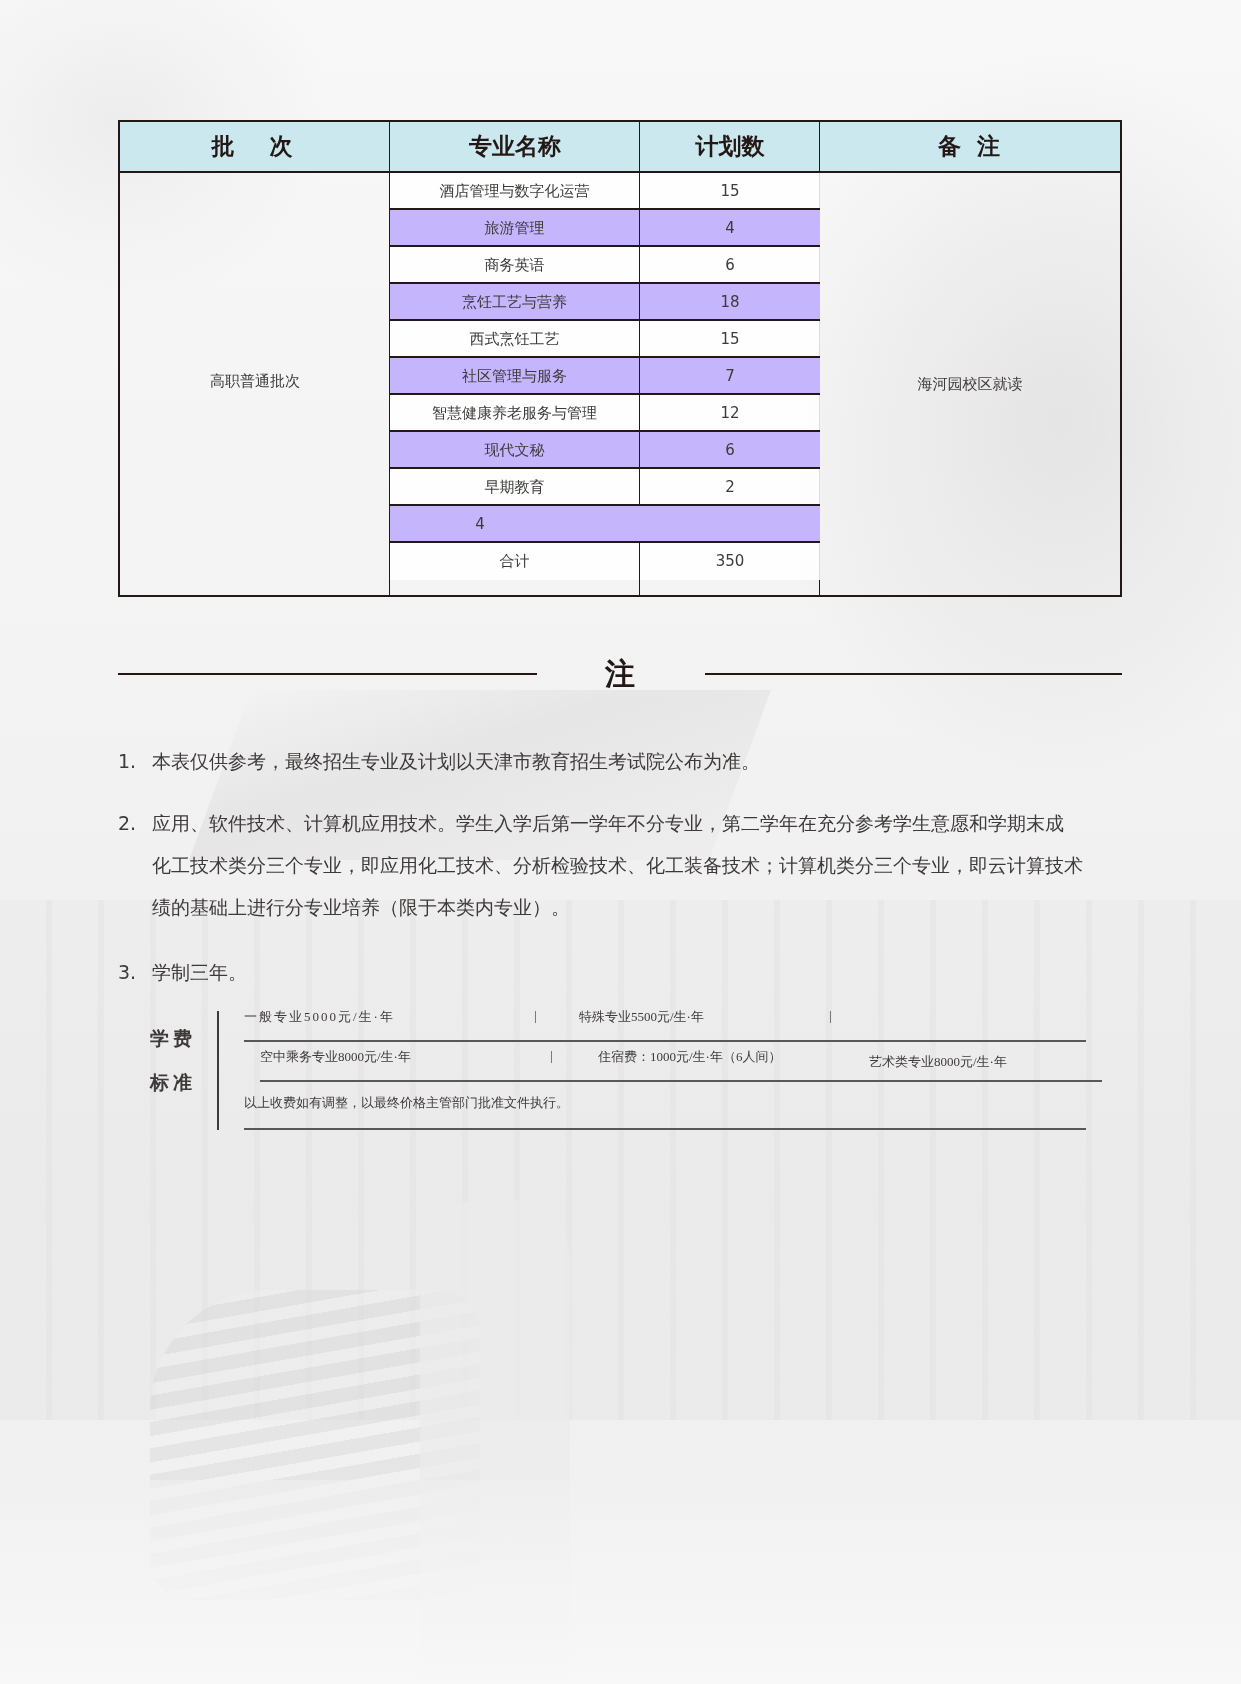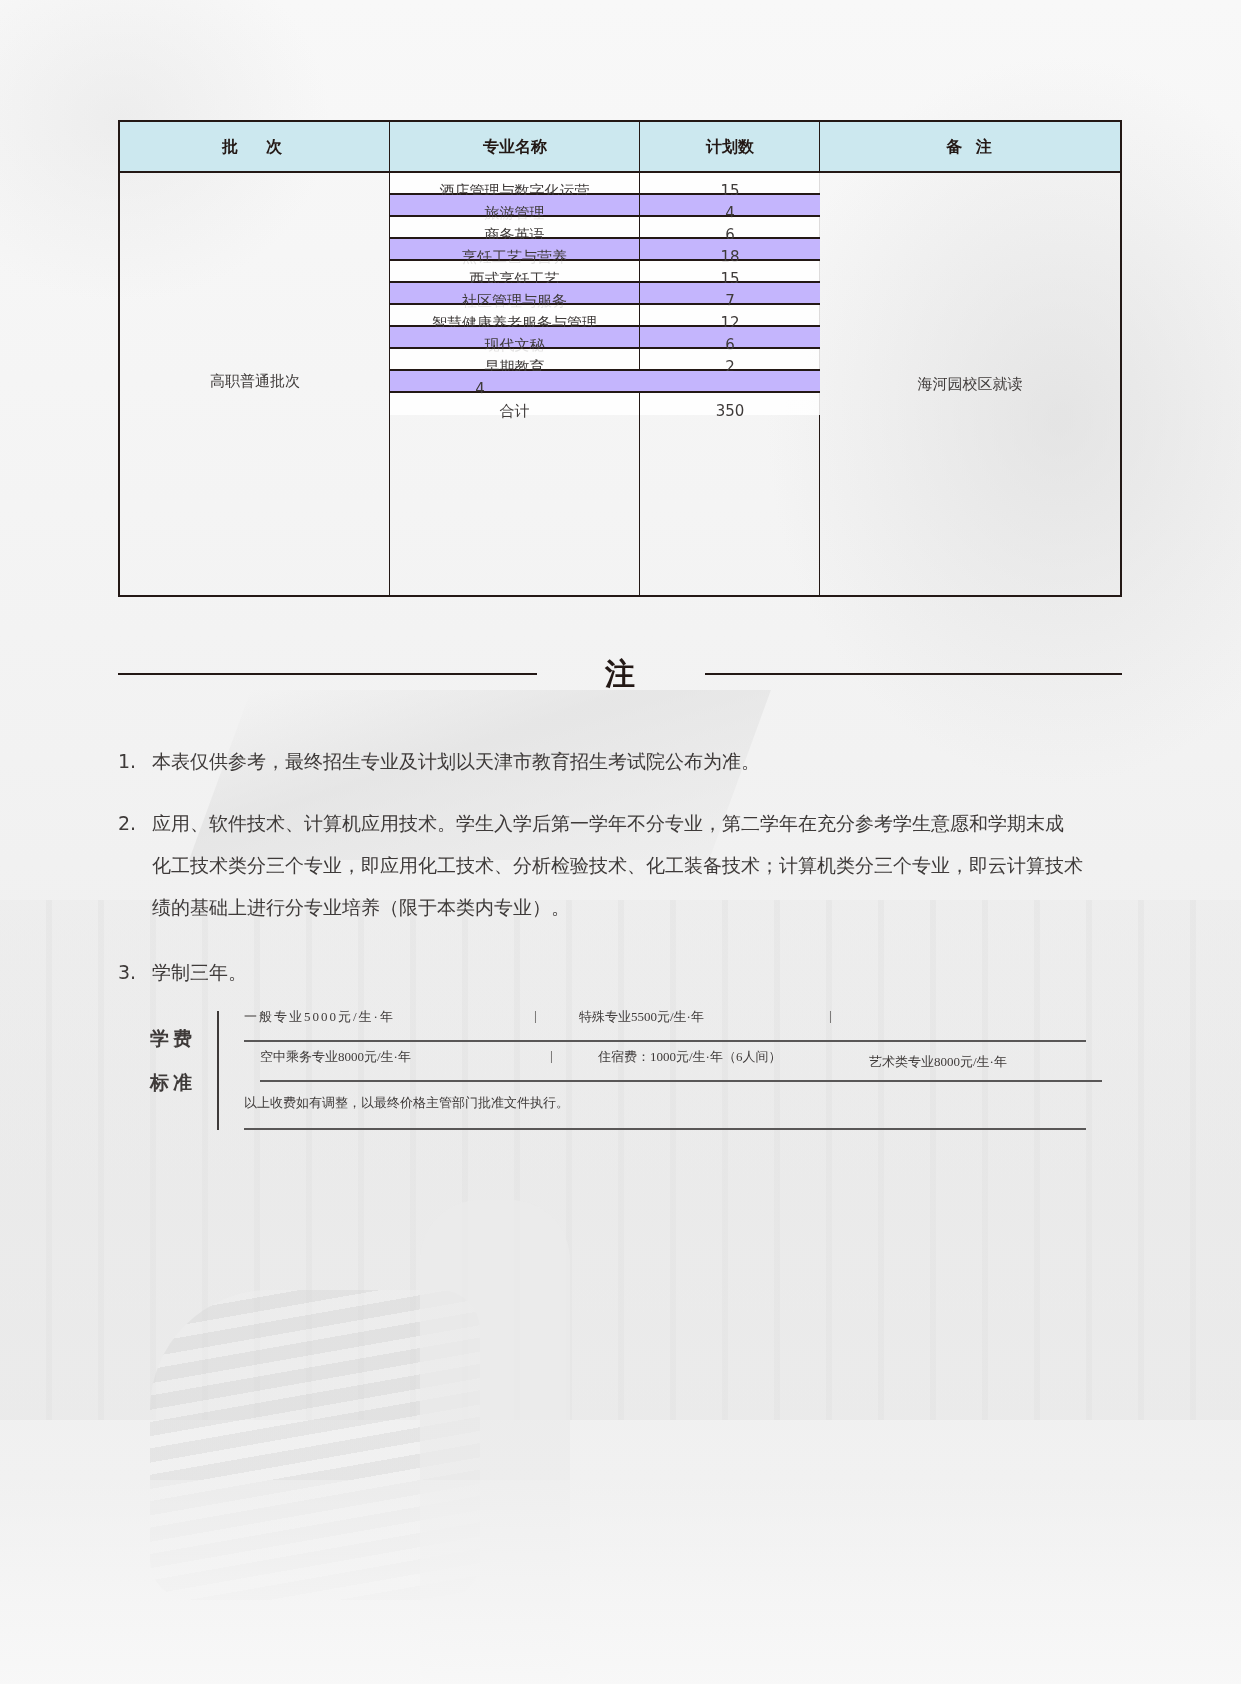--- a/index.html
+++ b/index.html
@@ -48,36 +48,36 @@
     .tbl {
       position:absolute; left:118px; top:120px; width:1004px; height:477px;
       border:2px solid #231815; box-sizing:border-box;
     }
     .hdr {
       position:absolute; left:0; top:0; right:0; height:51px;
       background:#cce8ef; border-bottom:2px solid #231815; box-sizing:border-box;
     }
     .hcell {
       position:absolute; top:0; height:49px; line-height:49px; text-align:center;
-      font-weight:bold; font-size:16px; color:#231815;
+      font-weight:bold; font-size:23px; color:#231815;
     }
     .vline { position:absolute; top:0; bottom:0; width:1px; background:#231815; }
     .batch-cell {
       position:absolute; left:0; top:46px; width:270px; bottom:0;
       display:flex; align-items:center; justify-content:center;
       font-size:15px; color:#3e3a39;
     }
     .note-cell {
       position:absolute; left:700px; top:51px; right:0; bottom:0;
       display:flex; align-items:center; justify-content:center;
       font-size:15px; color:#3e3a39;
     }
     .rows { position:absolute; left:270px; top:51px; width:430px; bottom:0; }
     .row {
-      height:22px; box-sizing:border-box; border-bottom:2px solid #231815;
+      height:37px; box-sizing:border-box; border-bottom:2px solid #231815;
       display:flex; position:relative;
     }
     .row:last-child { border-bottom:none; }
     .row.shade { background:#c4b5fd; }
     .row.plain { background:rgba(255,255,255,0.85); }
     .row .name { width:250px; text-align:center; line-height:36px; font-size:15px; color:#3e3a39; border-right:1px solid #231815; box-sizing:border-box; }
     .row .count { width:180px; text-align:center; line-height:36px; font-size:15px; color:#3e3a39; }
 
     
     .hline { position:absolute; top:673px; height:2px; background:#231815; }

